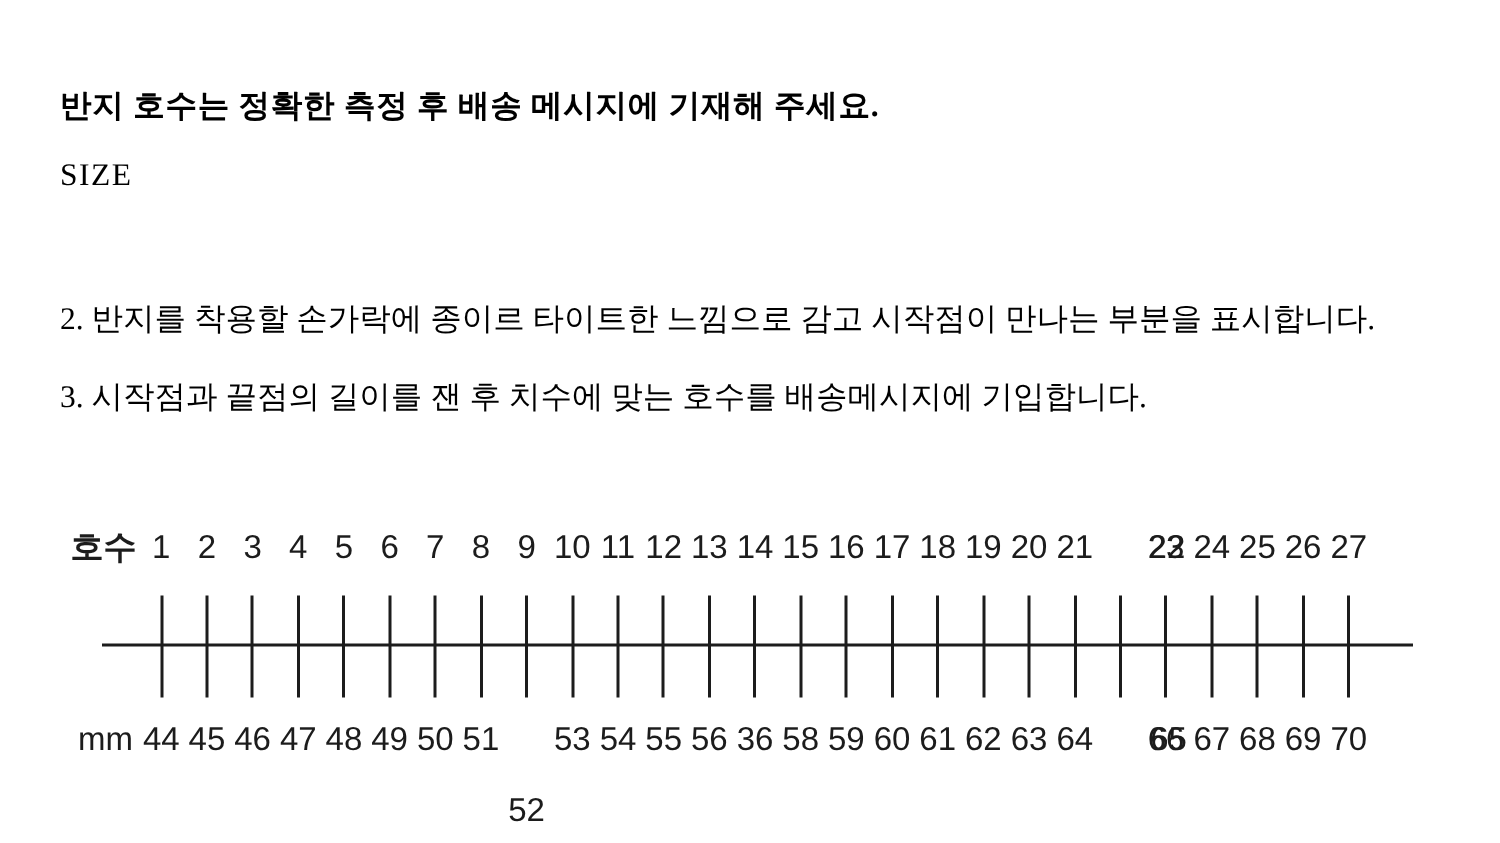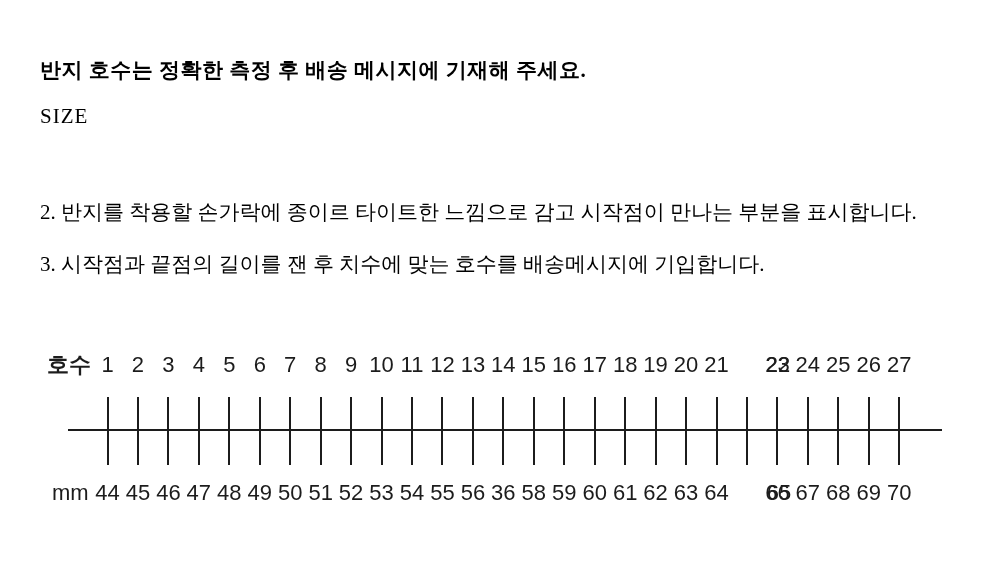--- a/index.html
+++ b/index.html
@@ -111,21 +111,21 @@
       <div class="num top" style="left: 237.75px;">6</div>
       <div class="num bottom" style="left: 237.75px;">49</div>
       <div class="tick" style="left: 289.2px; background: rgb(28, 28, 28);"></div>
       <div class="num top" style="left: 268.2px;">7</div>
       <div class="num bottom" style="left: 268.2px;">50</div>
       <div class="tick" style="left: 319.65px; background: rgb(28, 28, 28);"></div>
       <div class="num top" style="left: 298.65px;">8</div>
       <div class="num bottom" style="left: 298.65px;">51</div>
       <div class="tick" style="left: 350.1px; background: rgb(28, 28, 28);"></div>
       <div class="num top" style="left: 329.1px;">9</div>
-      <div class="num bottom" style="left: 329.1px;">52</div>
+      <div class="num bottom" style="left: 329.1px; margin-top: 47px;">52</div>
       <div class="tick" style="left: 380.55px; background: rgb(28, 28, 28);"></div>
       <div class="num top" style="left: 359.55px;">10</div>
       <div class="num bottom" style="left: 359.55px;">53</div>
       <div class="tick" style="left: 411px; background: rgb(28, 28, 28);"></div>
       <div class="num top" style="left: 390px;">11</div>
       <div class="num bottom" style="left: 390px;">54</div>
       <div class="tick" style="left: 441.45px; background: rgb(28, 28, 28);"></div>
       <div class="num top" style="left: 420.45px;">12</div>
       <div class="num bottom" style="left: 420.45px;">55</div>
       <div class="tick" style="left: 471.9px; background: rgb(28, 28, 28);"></div>

